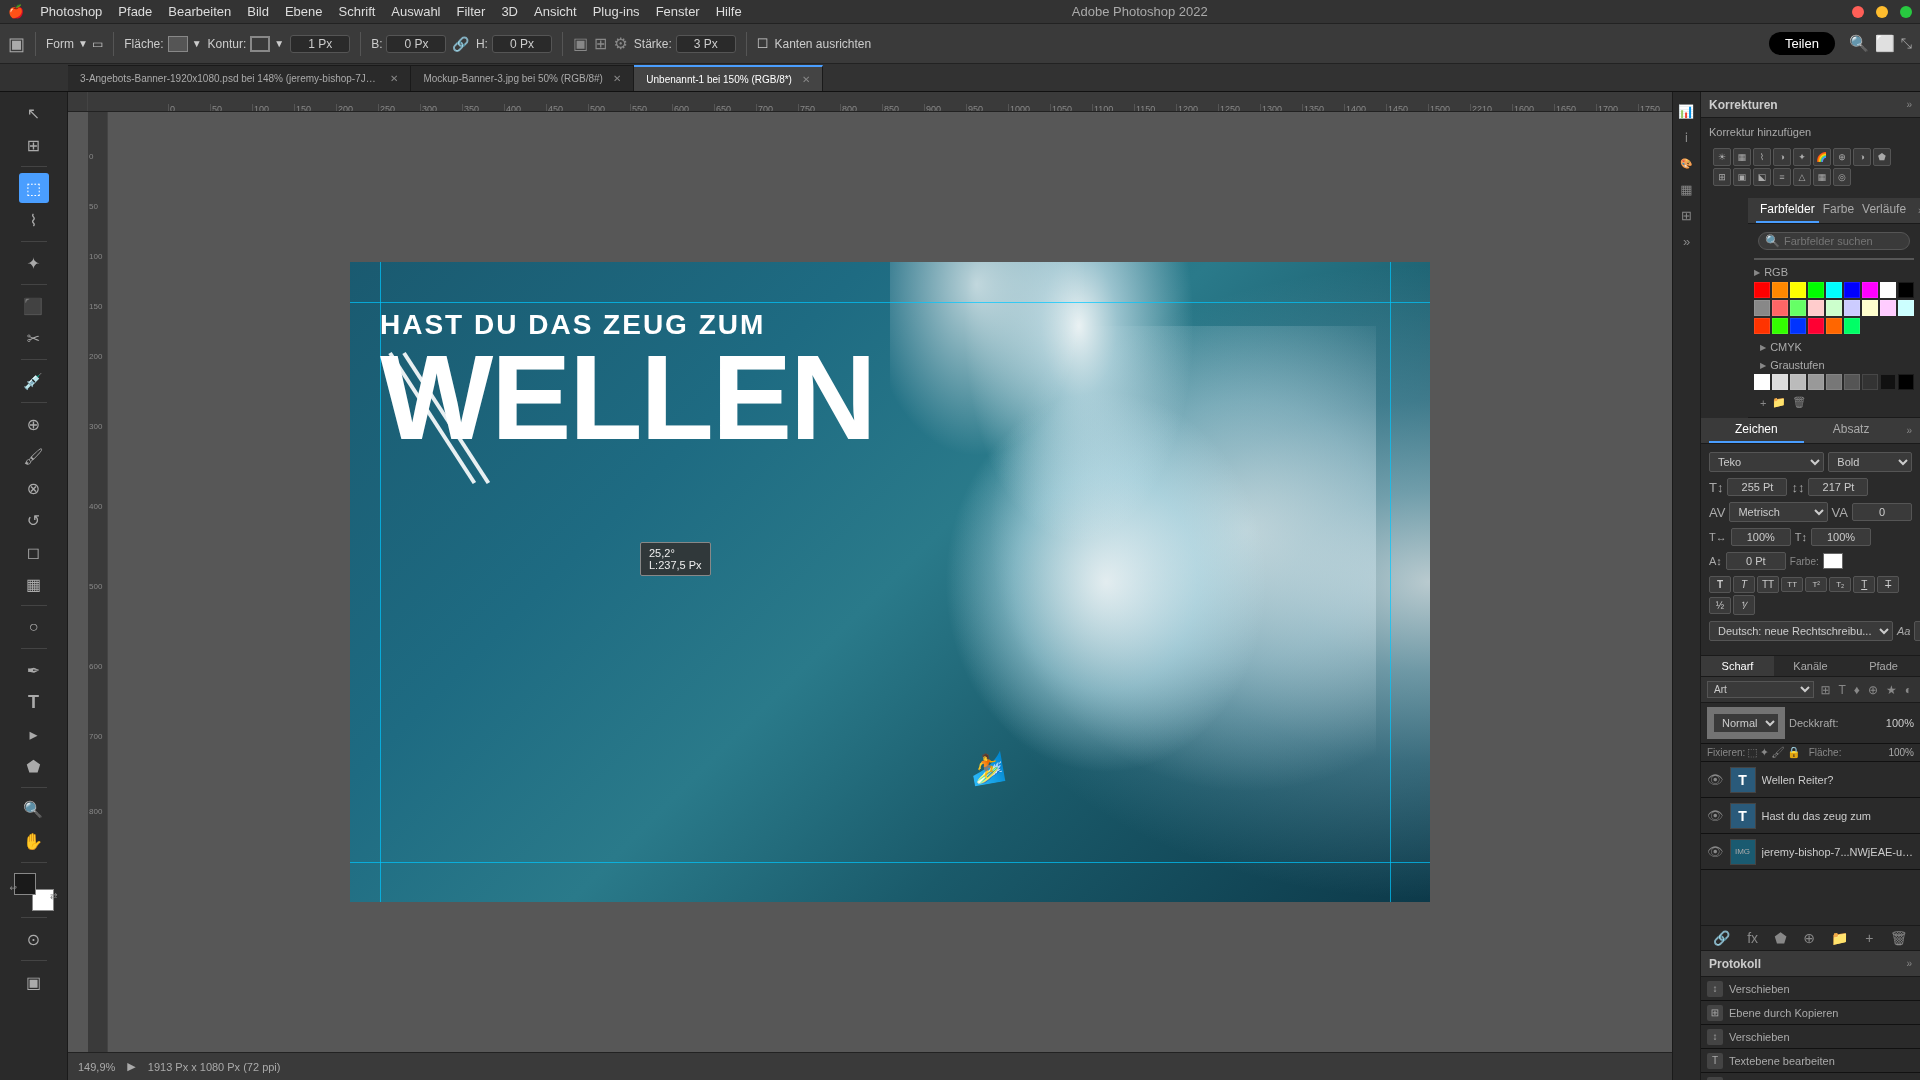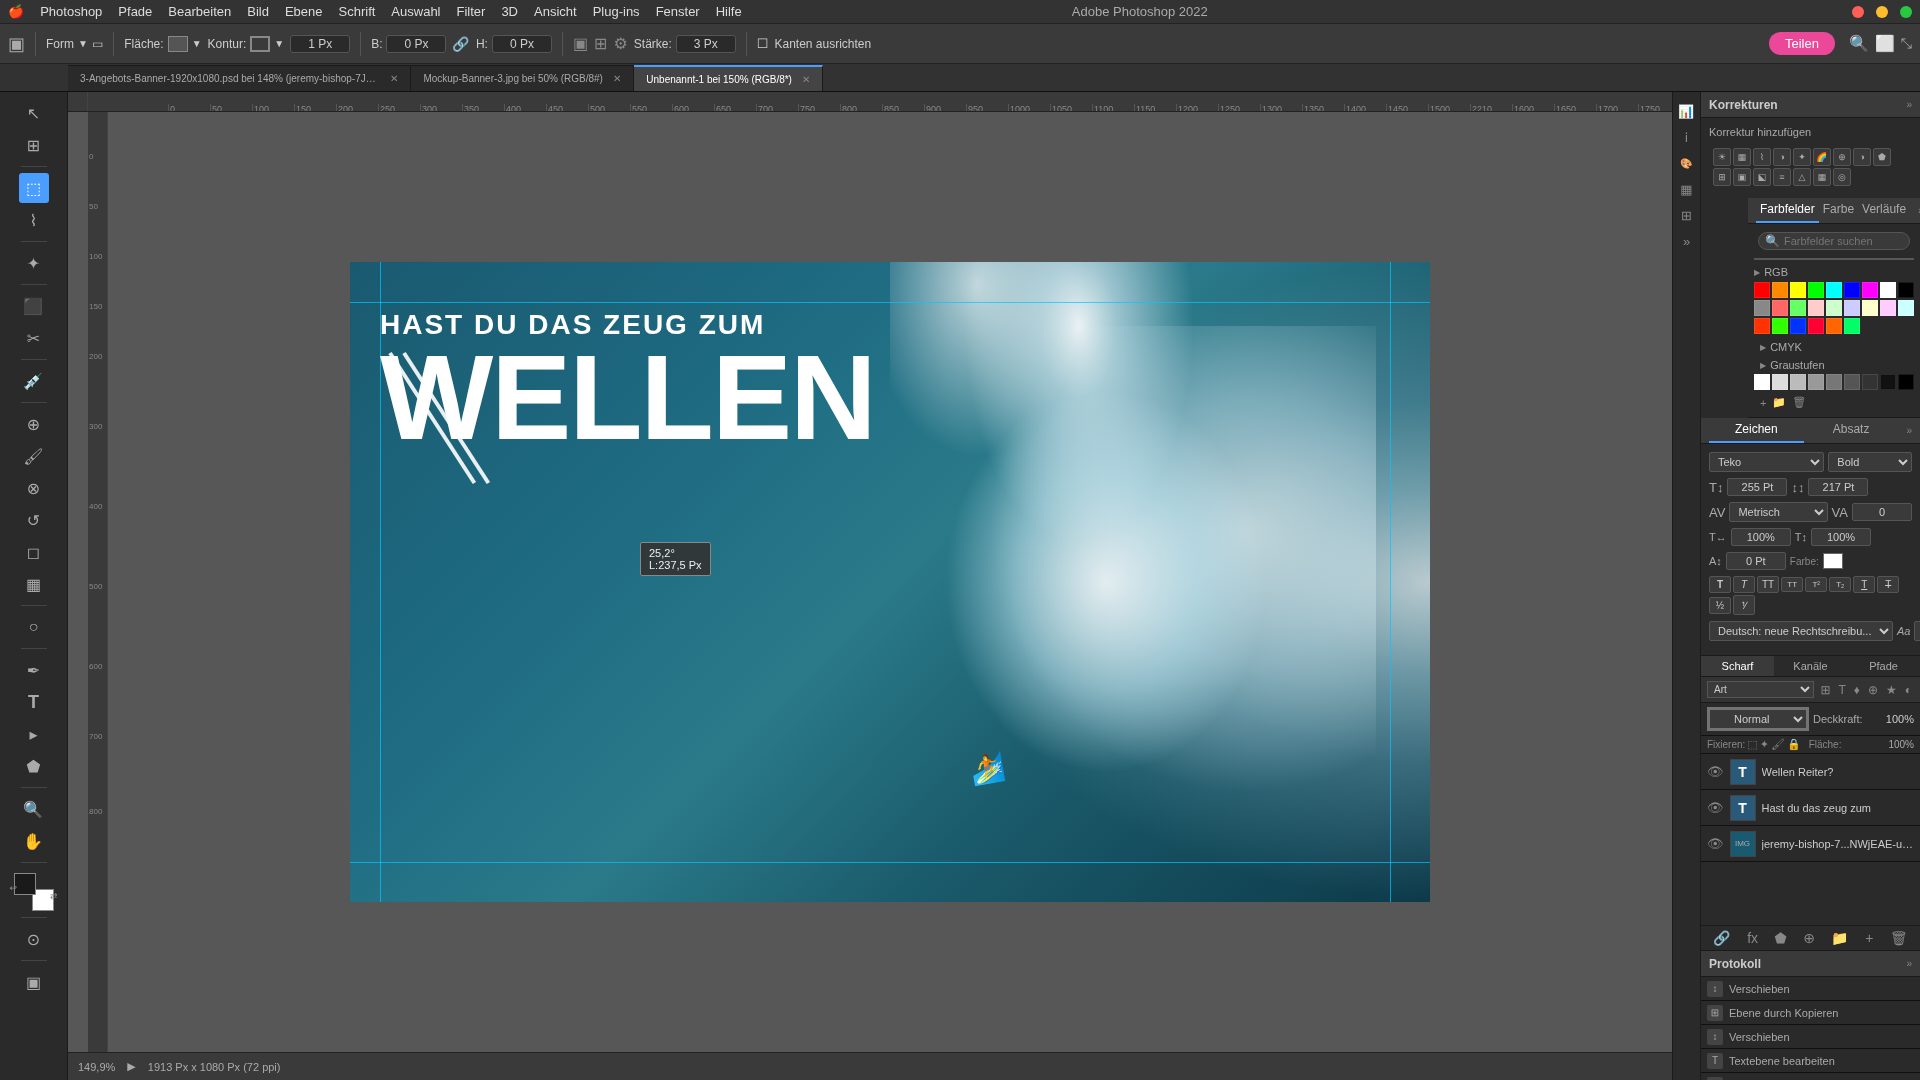--- a/index.html
+++ b/index.html
@@ -7,21 +7,21 @@
 
     
     #menu-bar { width: 100%; height: 24px; background: #333; display: flex; align-items: center; padding: 0 8px; gap: 16px; font-size: 13px; color: #ddd; border-bottom: 1px solid #222; }
     #menu-bar span { cursor: pointer; }
 
     
     #toolbar { width: 100%; height: 40px; background: #3a3a3a; display: flex; align-items: center; padding: 0 8px; gap: 6px; border-bottom: 1px solid #222; }
     .toolbar-item { display: flex; align-items: center; gap: 4px; color: #ccc; font-size: 12px; }
     .toolbar-sep { width: 1px; height: 24px; background: #555; margin: 0 4px; }
     .toolbar-input { background: #2a2a2a; border: 1px solid #555; border-radius: 3px; padding: 1px 4px; color: #ccc; font-size: 12px; width: 60px; text-align: center; }
-    .teilen-btn { background: #ec4899; border: none; border-radius: 14px; padding: 4px 16px; color: #fff; font-size: 13px; cursor: pointer; margin-left: auto; text-align: center; }
+    .teilen-btn { background: #000000; border: none; border-radius: 14px; padding: 4px 16px; color: #fff; font-size: 13px; cursor: pointer; margin-left: auto; text-align: center; }
 
     
     #tabs { width: 100%; height: 28px; background: #323232; display: flex; align-items: flex-end; border-bottom: 1px solid #111; padding-left: 68px; }
     .tab { height: 26px; padding: 0 12px; display: flex; align-items: center; gap: 6px; font-size: 11px; color: #aaa; background: #2a2a2a; border-right: 1px solid #1a1a1a; cursor: pointer; border-top: 1px solid #1a1a1a; position: relative; }
     .tab.active { background: #444; color: #fff; border-top: 2px solid #4a9eff; }
     .tab .close-x { font-size: 10px; color: #888; cursor: pointer; margin-left: 4px; }
 
     
     #main { display: flex; width: 100%; height: calc(1080px - 24px - 40px - 28px); }
 
@@ -91,21 +91,21 @@
 
     
     #ebenen-panel { flex: 1; display: flex; flex-direction: column; overflow: hidden; }
     .ebenen-tabs { display: flex; border-bottom: 1px solid #1a1a1a; }
     .ebenen-tab { flex: 1; text-align: center; padding: 4px; font-size: 11px; color: #aaa; cursor: pointer; }
     .ebenen-tab.active { color: #fff; background: #3a3a3a; }
     .ebenen-toolbar { height: 26px; background: #333; border-bottom: 1px solid #1a1a1a; display: flex; align-items: center; padding: 0 6px; gap: 4px; }
     .ebenen-select { background: #3a3a3a; border: 1px solid #555; color: #ccc; font-size: 10px; padding: 1px 2px; flex: 1; }
     .ebenen-icon { font-size: 12px; color: #888; cursor: pointer; padding: 2px; }
     .ebenen-mode { display: flex; align-items: center; gap: 4px; padding: 4px 6px; border-bottom: 1px solid #111; font-size: 11px; color: #aaa; }
-    .ebenen-mode-select { background: #3a3a3a; border: 3px solid #737373; color: #ccc; font-size: 11px; padding: 2px 20px; }
+    .ebenen-mode-select { background: #3a3a3a; border: 7px solid #737373; color: #ccc; font-size: 11px; padding: 2px 4px; }
     .ebenen-mode-val { font-size: 11px; color: #ccc; margin-left: auto; }
     .ebenen-fix { display: flex; align-items: center; gap: 2px; padding: 2px 6px; border-bottom: 1px solid #111; font-size: 10px; color: #888; }
     .ebenen-fix-icon { font-size: 11px; cursor: pointer; }
     .ebenen-fix-val { font-size: 10px; margin-left: auto; color: #aaa; }
     .ebenen-list { flex: 1; overflow-y: auto; }
     .layer-item { height: 36px; display: flex; align-items: center; padding: 0 6px; gap: 6px; cursor: pointer; border-bottom: 1px solid #111; }
     .layer-vis { font-size: 13px; cursor: pointer; color: #888; }
     .layer-thumb { width: 26px; height: 26px; background: #555; border: 1px solid #444; display: flex; align-items: center; justify-content: center; font-size: 10px; color: #ccc; flex-shrink: 0; }
     .layer-name { font-size: 11px; color: #ccc; flex: 1; white-space: nowrap; overflow: hidden; text-overflow: ellipsis; }
 

